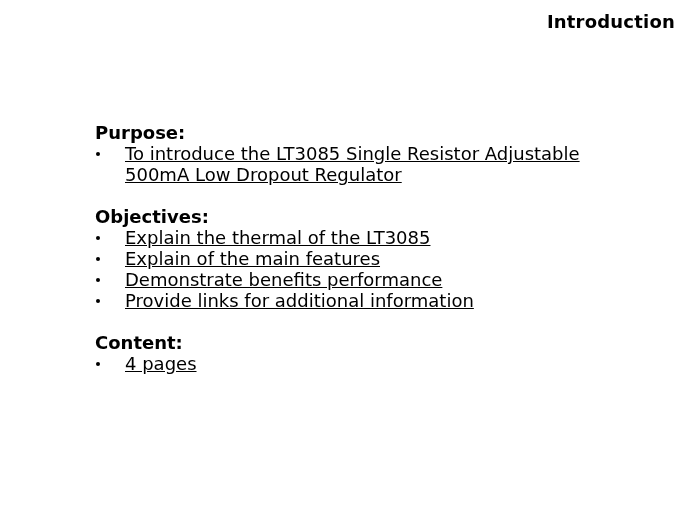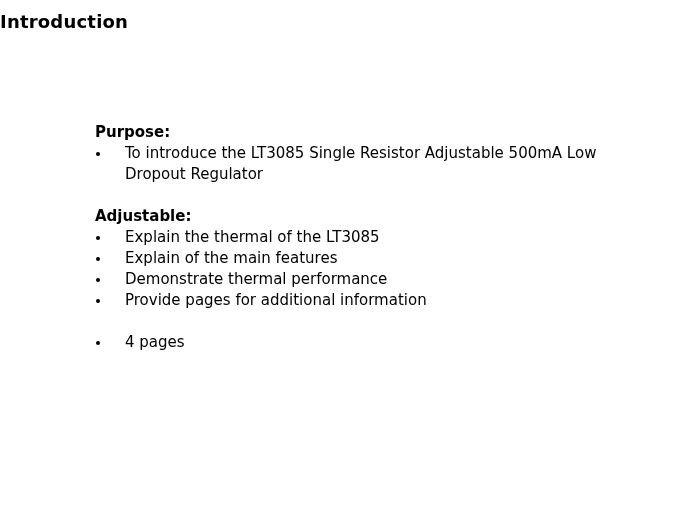--- a/index.html
+++ b/index.html
@@ -13,44 +13,45 @@
       position: relative;
       overflow: hidden;
       font-family: "DejaVu Sans", sans-serif;
       color: #000000;
     }
     .slide-title {
       position: absolute;
       top: 11px;
       left: 0;
       width: 675px;
-      text-align: left;
+      text-align: right;
       font-size: 18px;
       font-weight: bold;
       letter-spacing: 0.2px;
     }
     .content {
       position: absolute;
       left: 95px;
       top: 122px;
       width: 520px;
-      font-size: 15px;
+      font-size: 18px;
       line-height: 21px;
     }
     .section {
       margin-bottom: 21px;
     }
     .section-heading {
       font-weight: bold;
       margin: 0;
     }
     ul.bullets {
       list-style: none;
       margin: 0;
       padding: 0;
+      text-decoration: underline;
     }
     ul.bullets li {
       position: relative;
       padding-left: 30px;
     }
     .bullet {
       position: absolute;
       left: 0;
       top: 0;
       width: 30px;
@@ -77,42 +78,43 @@
     <div class="section-heading">Purpose:</div>
     <ul class="bullets">
       <li>
         <span class="bullet"></span>
         <span>To introduce the LT3085 Single Resistor Adjustable 500mA Low Dropout Regulator</span>
       </li>
     </ul>
   </div>
 
   <div class="section">
-    <div class="section-heading">Adjustable:</div>
+    <div class="section-heading">Objectives:</div>
     <ul class="bullets">
       <li>
         <span class="bullet"></span>
         <span>Explain the thermal of the LT3085</span>
       </li>
       <li>
         <span class="bullet"></span>
         <span>Explain of the main features</span>
       </li>
       <li>
         <span class="bullet"></span>
-        <span>Demonstrate thermal performance</span>
+        <span>Demonstrate benefits performance</span>
       </li>
       <li>
         <span class="bullet"></span>
-        <span>Provide pages for additional information</span>
+        <span>Provide links for additional information</span>
       </li>
     </ul>
   </div>
 
   <div class="section">
+    <div class="section-heading">Content:</div>
     <ul class="bullets">
       <li>
         <span class="bullet"></span>
         <span>4 pages</span>
       </li>
     </ul>
   </div>
 
 </div>
 

